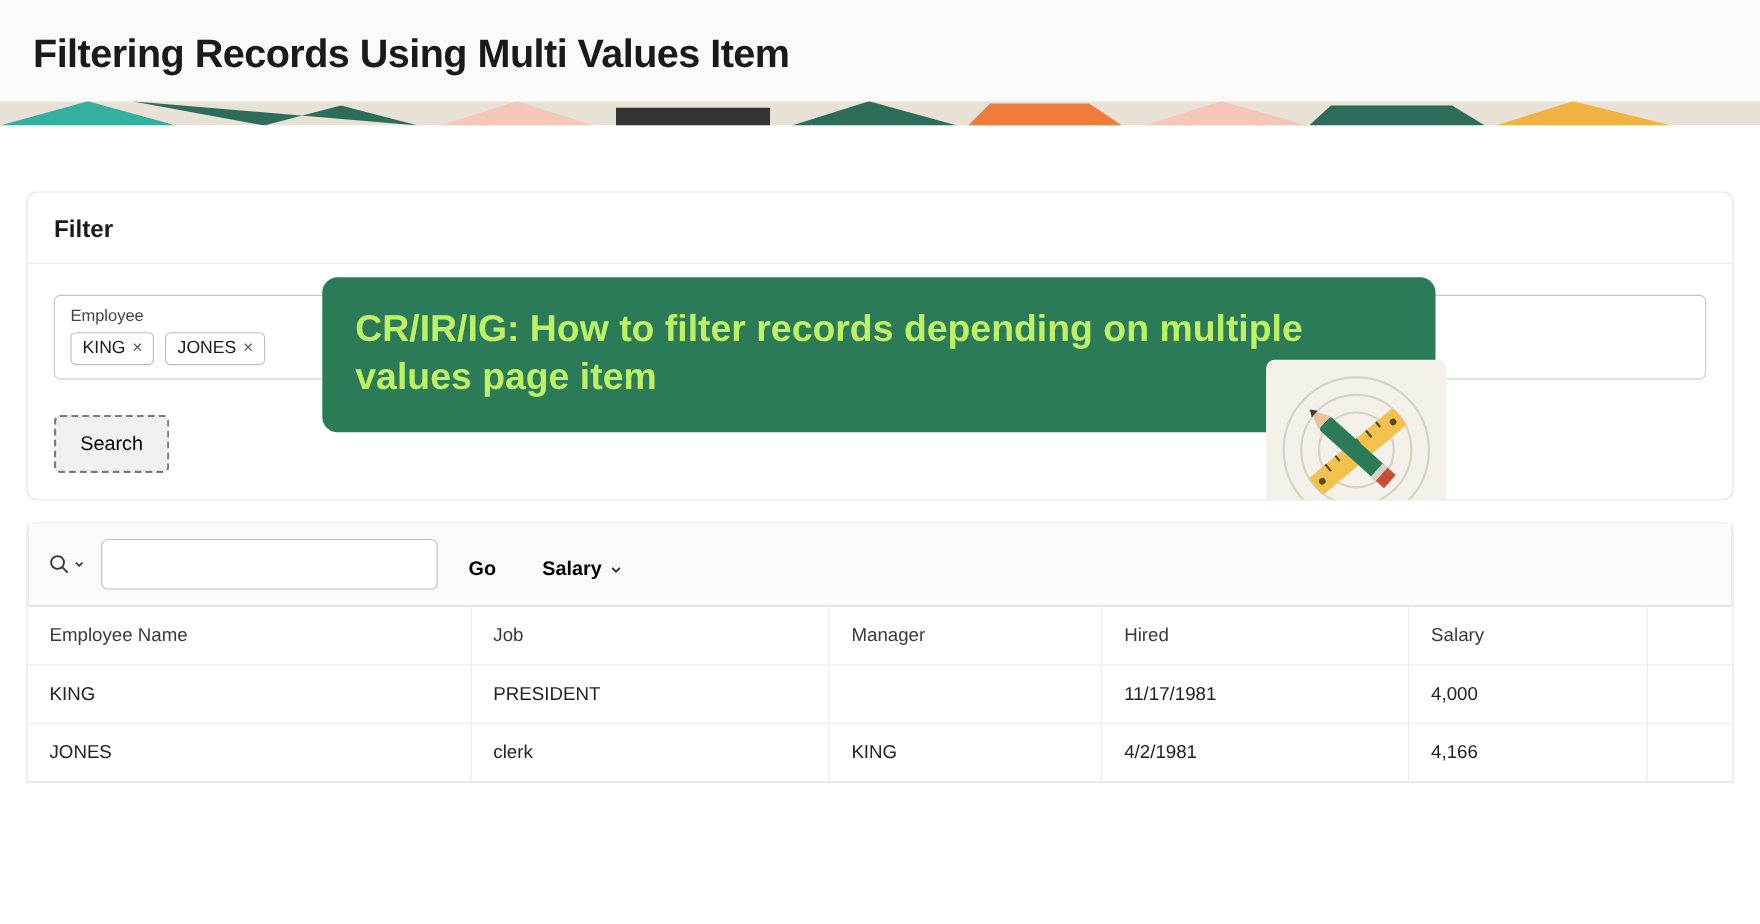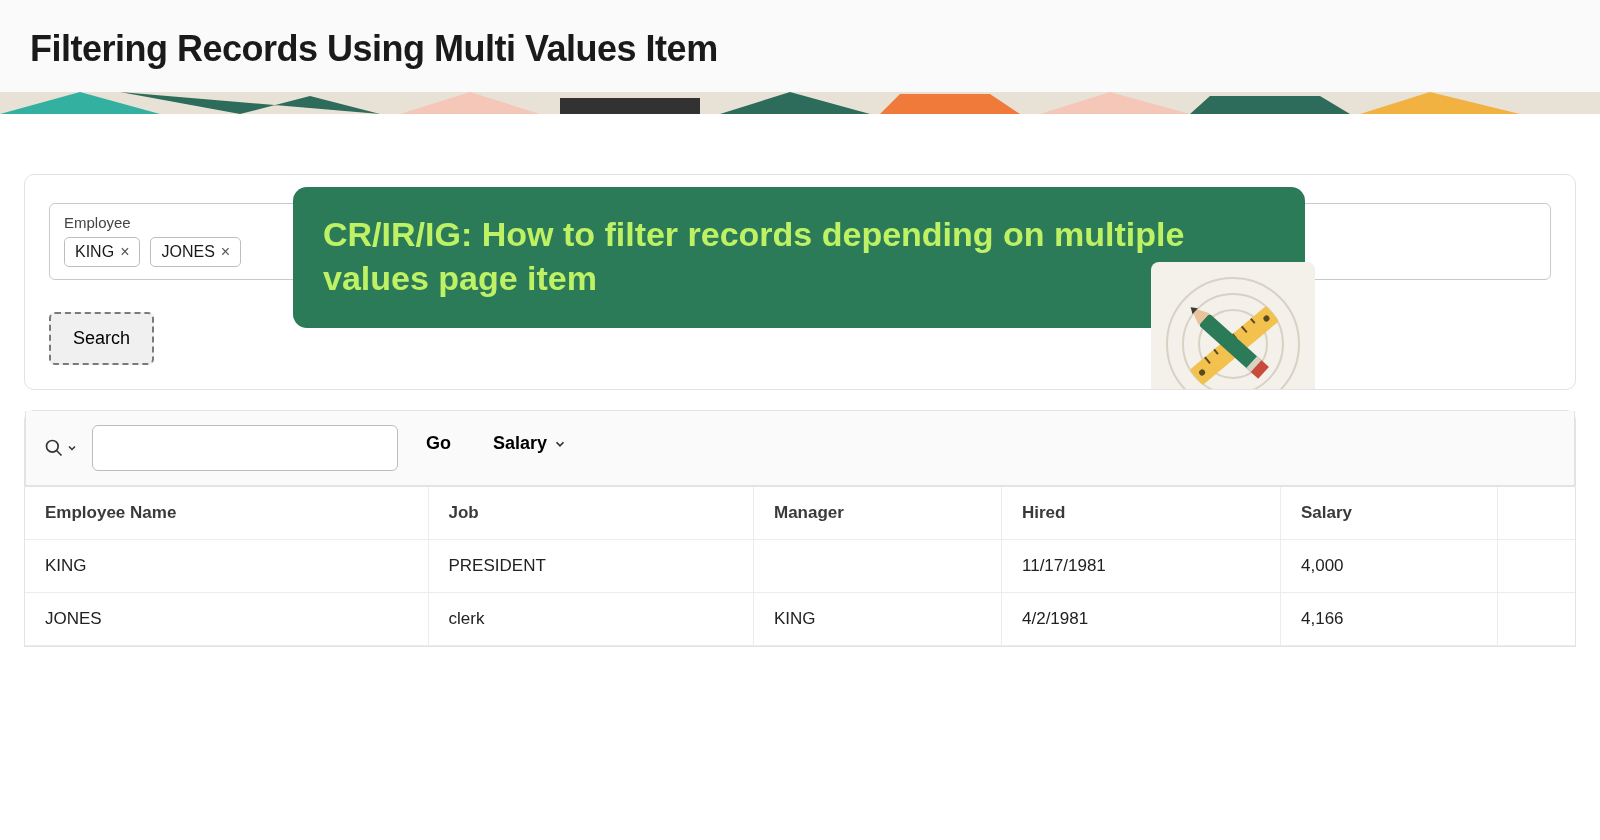--- a/index.html
+++ b/index.html
@@ -14,29 +14,29 @@
   .card-body { padding: 28px 24px 24px; position: relative; }
   .field-wrap { border: 1px solid #c9c9c9; border-radius: 6px; padding: 10px 14px 12px; }
   .field-label { font-size: 15px; color: #444; margin-bottom: 6px; }
   .chips { display: flex; gap: 10px; }
   .chip { display: inline-flex; align-items: center; gap: 6px; border: 1px solid #bdbdbd; border-radius: 5px; padding: 5px 10px; font-size: 16px; background: #fff; }
   .chip-x { font-size: 16px; color: #555; }
   .search-btn { margin-top: 32px; display: inline-block; border: 2px dashed #7a7a7a; background: #f0f0f0; border-radius: 6px; padding: 14px 22px; font-size: 18px; font-weight: 500; }
   .overlay { position: absolute; top: 12px; left: 268px; width: 1012px; background: #2b7a58; color: #bef264; border-radius: 14px; padding: 26px 30px 28px; font-size: 34px; font-weight: 800; line-height: 1.28; font-family: "Franklin Gothic Medium","Arial Black",Arial,sans-serif; }
   .pencil-badge { position: absolute; right: -10px; bottom: -98px; width: 164px; height: 164px; background: #f4f0ea; border-radius: 8px; display: flex; align-items: center; justify-content: center; }
   .report { margin-top: 20px; }
-  .toolbar { display: flex; align-items: flex-start; gap: 14px; padding: 14px 14px; border: 1px solid #e3e3e3; border-top: none; background: #fafafa; }
+  .toolbar { display: flex; align-items: flex-end; gap: 14px; padding: 14px 14px; border: 1px solid #e3e3e3; border-top: none; background: #fafafa; }
   .report-top { border: 1px solid #e3e3e3; border-radius: 10px 10px 0 0; background: #fafafa; }
   .search-group { display: flex; align-items: center; gap: 10px; }
   .search-icon-btn { width: 42px; height: 46px; display: flex; align-items: center; justify-content: center; gap: 2px; border: none; background: none; }
   .search-input { width: 306px; height: 46px; border: 1px solid #bdbdbd; border-radius: 6px; padding: 0 10px; font-size: 16px; }
   .go-btn, .actions-btn { border: none; background: none; font-size: 18px; font-weight: 700; padding: 8px 14px; display: inline-flex; align-items: center; gap: 6px; }
   .table { width: 100%; border-collapse: collapse; }
   .table th, .table td { text-align: left; padding: 16px 20px; font-size: 17px; border-right: 1px solid #ececec; border-bottom: 1px solid #ececec; }
-  .table th { font-weight: 700; color: #3a3a3a; background: #fff; }
+  .table th { font-weight: 400; color: #3a3a3a; background: #fff; }
   .table td { color: #222; }
   .col-salary { text-align: right; }
   .table th:last-child, .table td:last-child { border-right: none; }
   .table-wrap { border: 1px solid #e3e3e3; border-top: none; }
   .chev { display: inline-block; }
 </style>
 </head>
 <body>
 
 <div class="header-bar">
@@ -54,20 +54,21 @@
     <polygon points="900,2 990,2 1020,22 880,22" fill="#ef7a3a"></polygon>
     <polygon points="1040,22 1110,0 1190,22" fill="#f5c7b8"></polygon>
     <polygon points="1210,4 1320,4 1350,22 1190,22" fill="#2d6b5a"></polygon>
     <polygon points="1360,22 1430,0 1520,22" fill="#f2b242"></polygon>
   </svg>
 </div>
 
 <div class="content">
 
   <div class="card" style="position:relative;">
+    <div class="card-header">Filter</div>
     <div class="card-body">
 
       <div class="field-wrap">
         <div class="field-label">Employee</div>
         <div class="chips">
           <span class="chip">
             <span>KING</span>
             <span class="chip-x">×</span>
           </span>
           <span class="chip">

